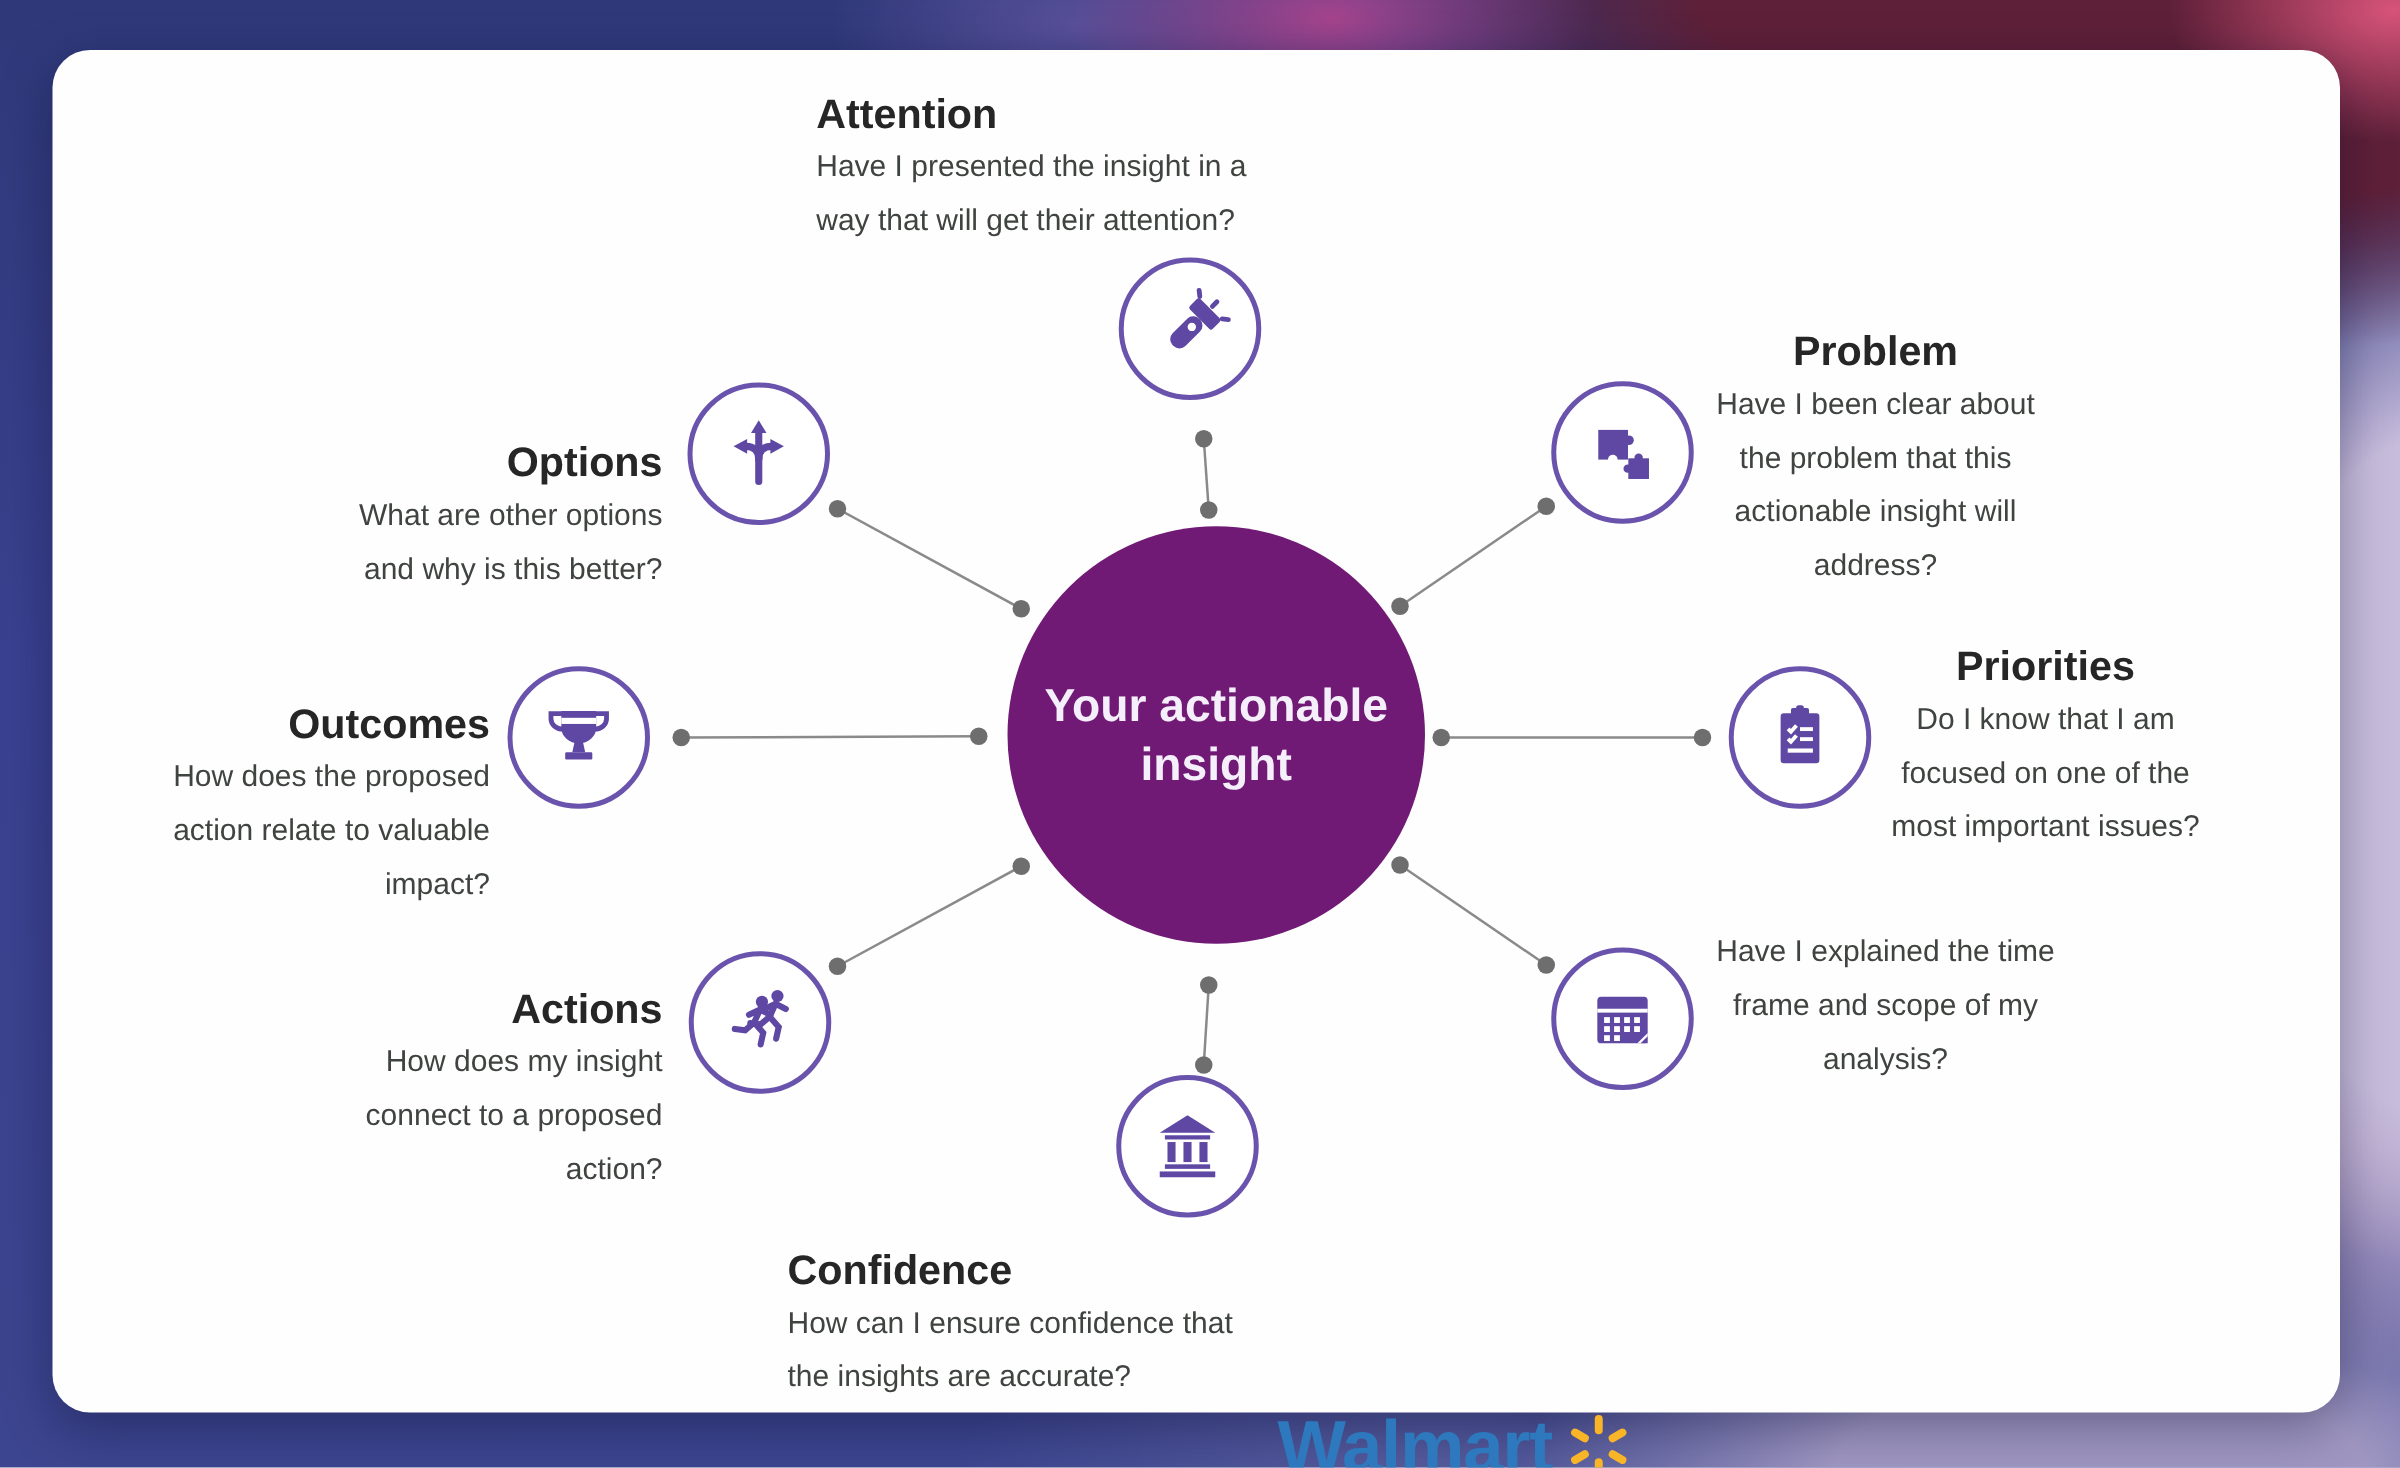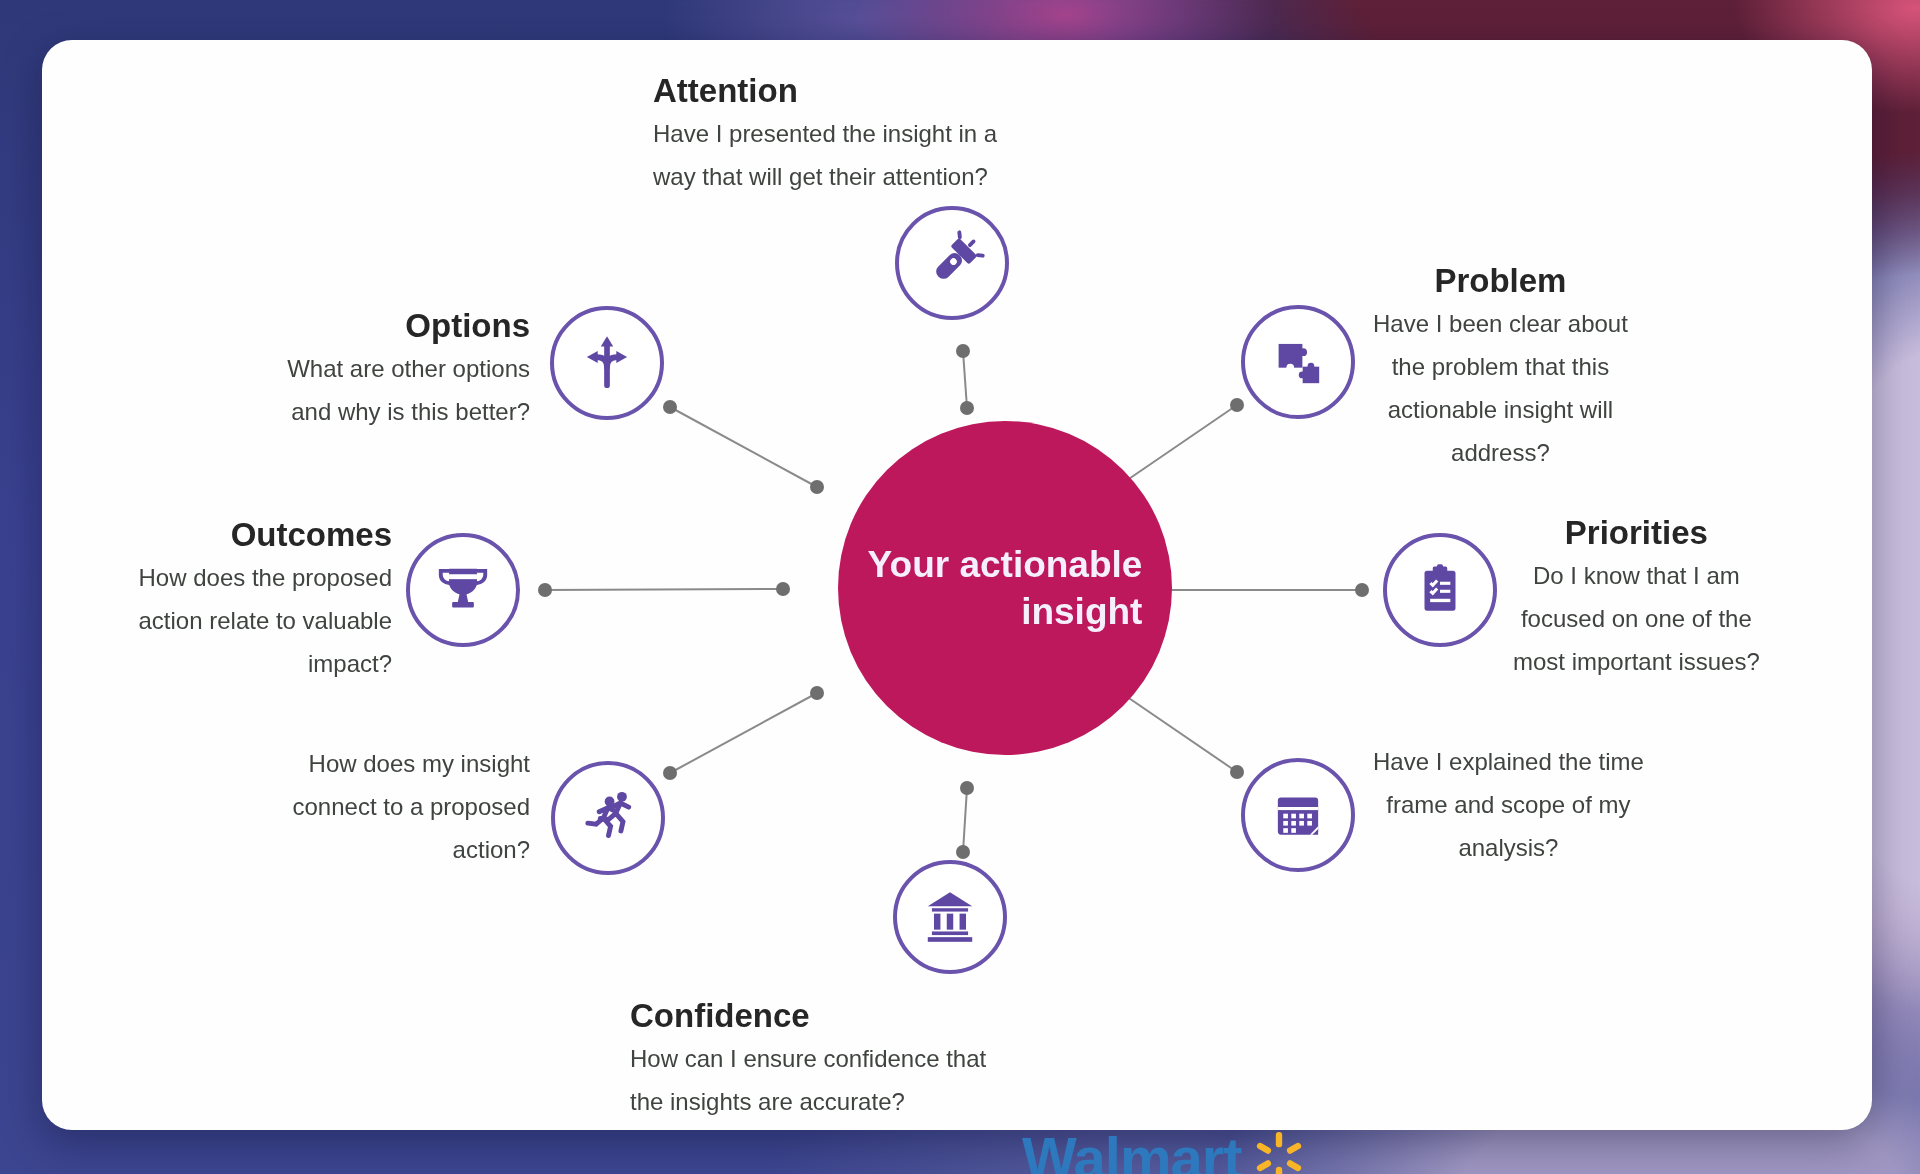--- a/index.html
+++ b/index.html
@@ -21,35 +21,35 @@
       radial-gradient(520px 220px at 1150px 1190px, rgba(95,99,160,.8), rgba(95,99,160,0) 75%),
       linear-gradient(180deg,#2f3979 0%, #3a4190 45%, #3c458f 100%);
   }
   .card{
     position:absolute;left:42px;top:40px;width:1830px;height:1090px;
     background:#fefefe;border-radius:30px;
     box-shadow:0 12px 40px rgba(10,10,40,.35);
   }
   .links{position:absolute;left:0;top:0;}
   .hub{
-    position:absolute;left:796px;top:381px;width:334px;height:334px;border-radius:50%;
-    background:#be185d;display:flex;align-items:center;justify-content:center;text-align:right;
+    position:absolute;left:764px;top:381px;width:334px;height:334px;border-radius:50%;
+    background:#701a75;display:flex;align-items:center;justify-content:center;text-align:center;
   }
   .hub-text{color:#f4effa;font-weight:bold;font-size:37px;line-height:47px;}
   .icircle{
     position:absolute;width:106px;height:106px;border-radius:50%;
     border:4px solid #6a53ac;background:#fff;
     display:flex;align-items:center;justify-content:center;
   }
   .ic{width:62px;height:62px;fill:#5f48a3;color:#5f48a3;overflow:visible;}
   .tblock{position:absolute;}
   .ttl{font-size:33px;font-weight:bold;color:#262626;line-height:42px;}
   .line{font-size:24px;color:#404440;line-height:43px;white-space:nowrap;}
   .al-c{}
-  .al-r{text-align:right;}
+  .al-r{text-align:right;margin-top:44px;}
   .al-l{text-align:center;}
   .wlogo{position:absolute;left:1022px;top:1128px;display:flex;align-items:flex-start;gap:10px;}
   .wtext{font-size:58px;line-height:60px;font-weight:bold;color:#2e78bd;letter-spacing:-1px;}
   .spark{width:54px;height:54px;margin-top:2px;overflow:visible;}
 </style>
 </head>
 <body>
 
 <div class="bg"></div>
 
@@ -191,20 +191,21 @@
       <rect x="5" y="8.6" width="14" height="1.3"></rect>
       <rect x="5.8" y="10.7" width="2.5" height="6.2"></rect>
       <rect x="10.75" y="10.7" width="2.5" height="6.2"></rect>
       <rect x="15.7" y="10.7" width="2.5" height="6.2"></rect>
       <rect x="5" y="17.6" width="14" height="1.4"></rect>
       <rect x="3.4" y="19.8" width="17.2" height="1.8"></rect>
     </svg>
   </div>
 
   <div class="tblock al-r" style="right:1342px;top:702px">
+    <div class="ttl">Actions</div>
     <div class="line">How does my insight</div>
     <div class="line">connect to a proposed</div>
     <div class="line">action?</div>
   </div>
   <div class="icircle" style="left:509px;top:721px">
     <svg class="ic" viewBox="0 0 24 24">
       <g id="runner1">
         <circle cx="12.6" cy="5.6" r="1.9"></circle>
         <path d="M12,8 L10.2,12 M12,8 L15.2,9.6 M12,8 L8.6,9.6 M10.2,12 L13,15.2 L12.2,18.8 M10.2,12 L7.4,14.4 L4.2,14" stroke="currentColor" stroke-width="1.9" stroke-linecap="round" fill="none"></path>
       </g>

